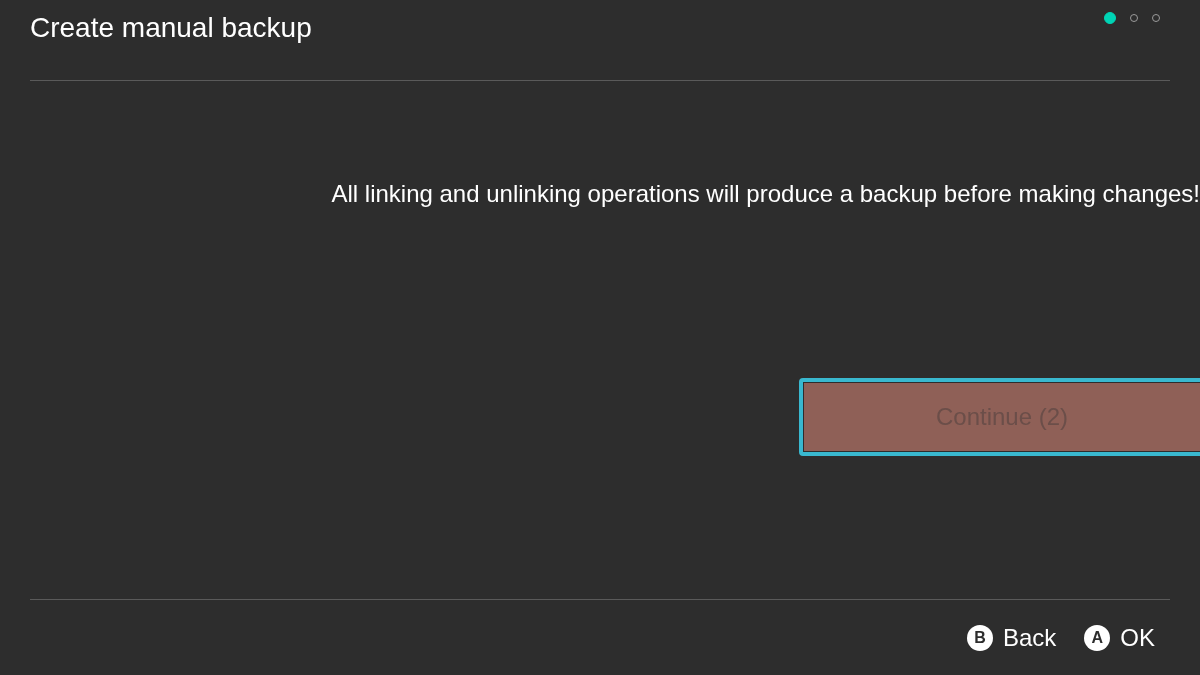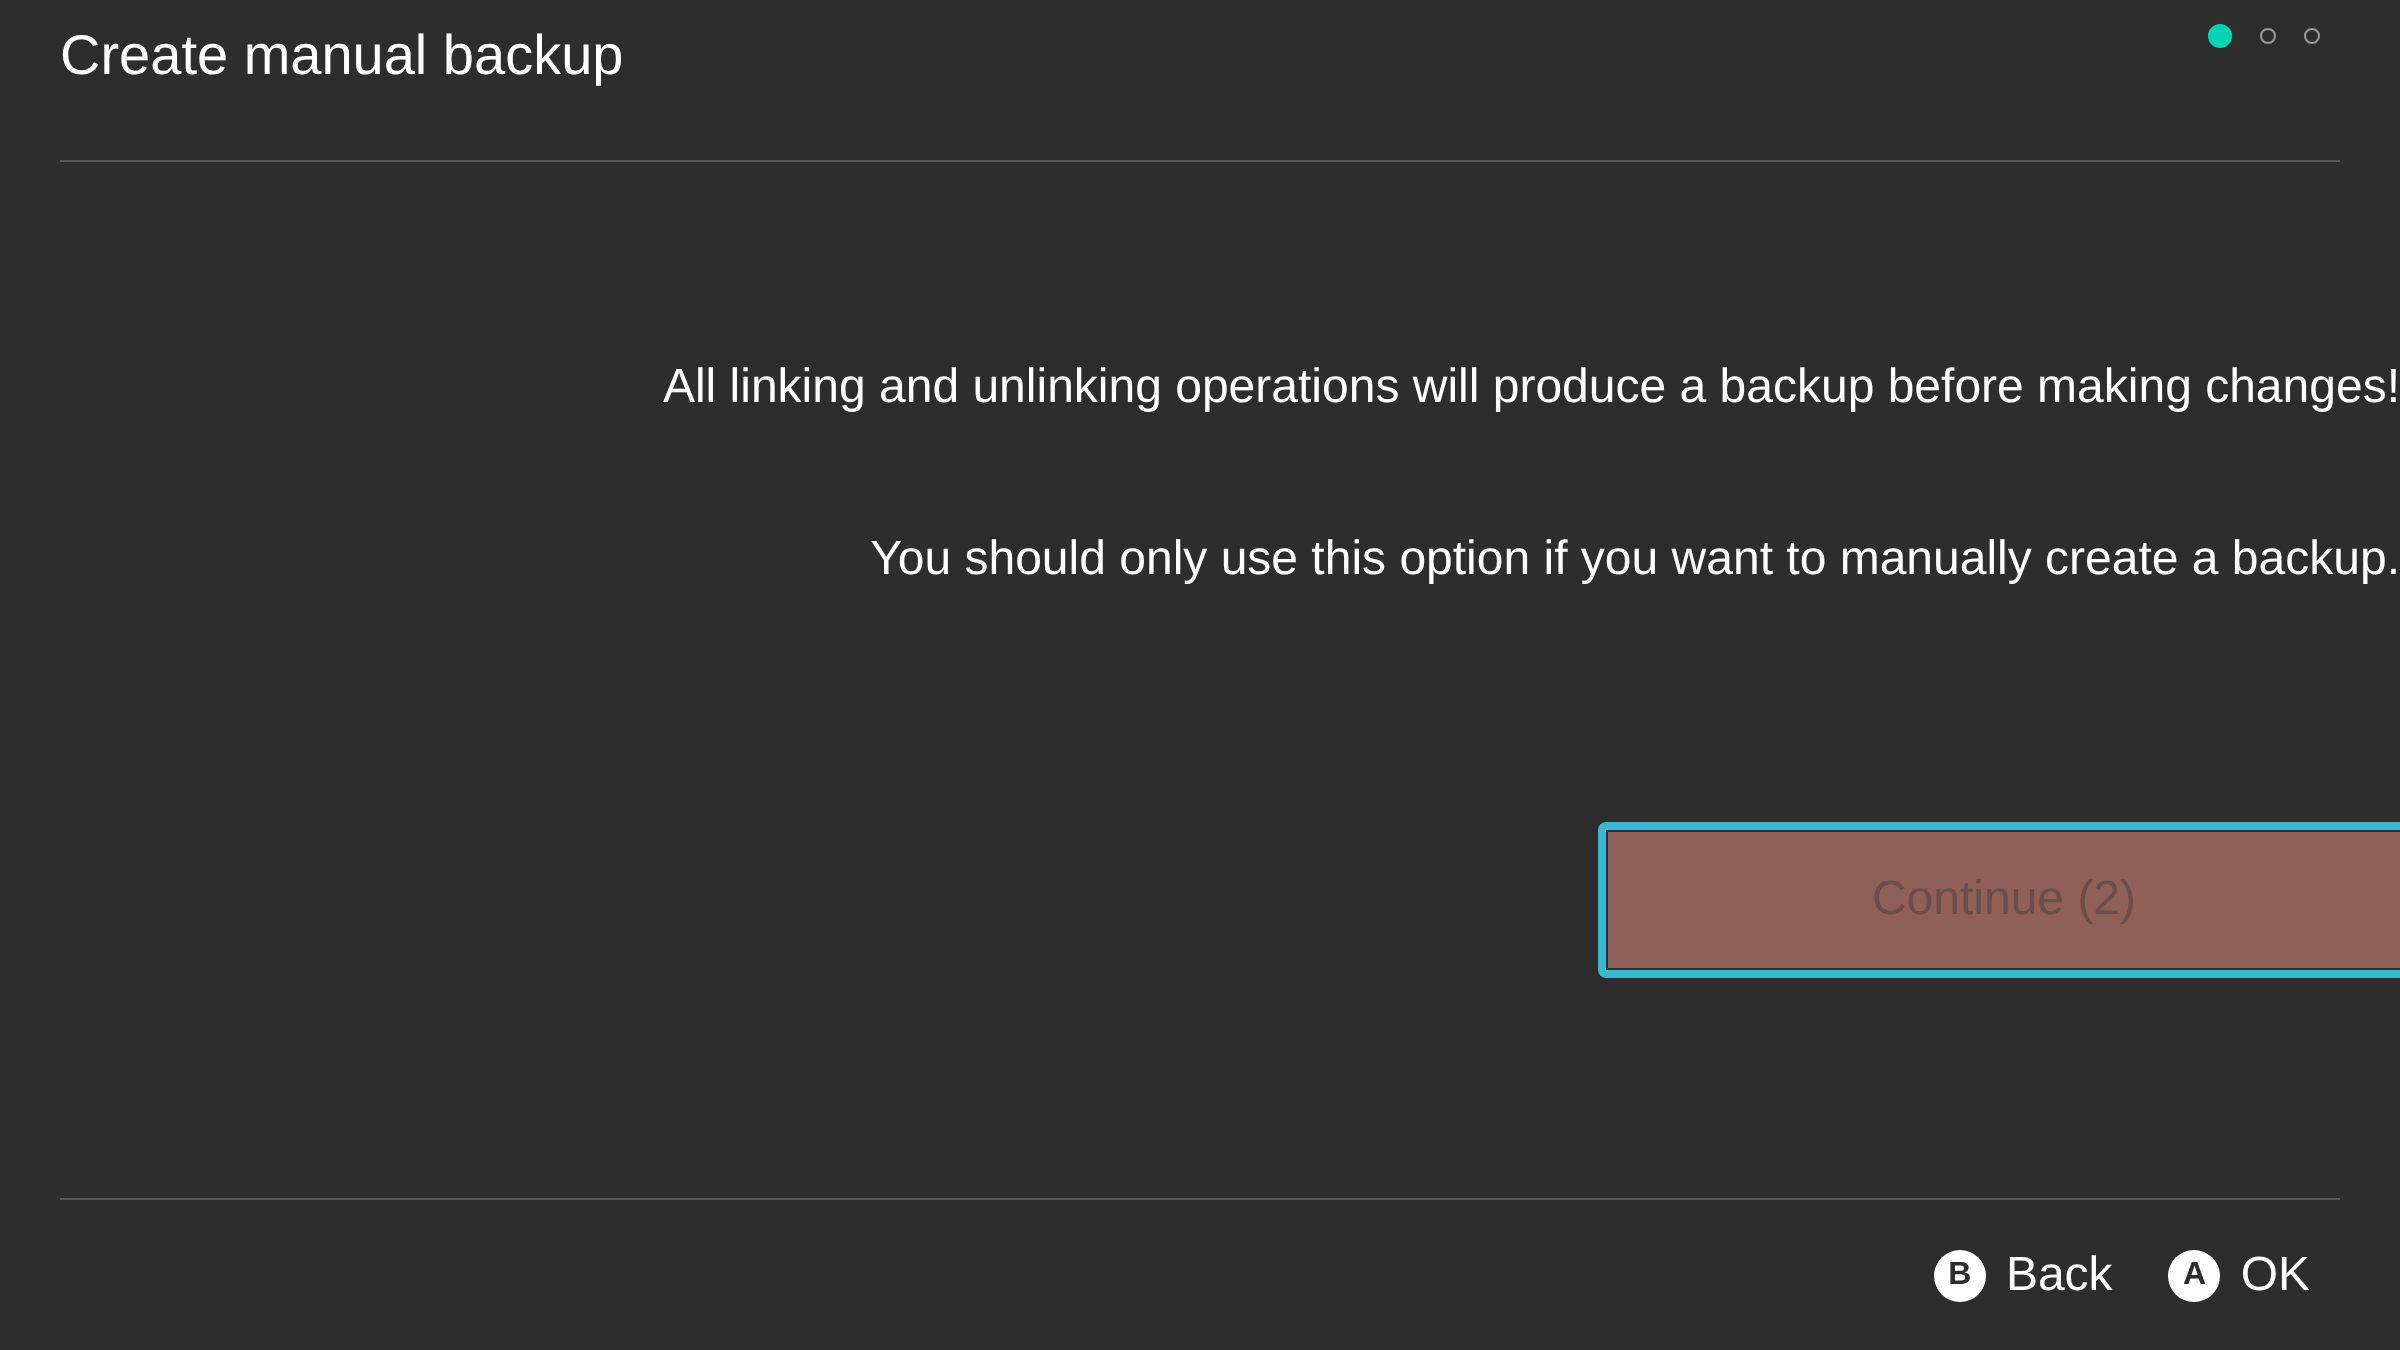--- a/index.html
+++ b/index.html
@@ -133,21 +133,20 @@
     <div class="dot active"></div>
     <div class="dot"></div>
     <div class="dot"></div>
   </div>
 </div>
 <div class="header-divider"></div>
 
 <div class="content">
   <div class="message-line">All linking and unlinking operations will produce a backup before making changes!</div>
   <div class="message-spacer"></div>
-  <div class="message-line">You should only use this option if you want to manually create a backup.</div>
   <div class="button-spacer"></div>
   <button class="continue-button">
     <span>Continue (2)</span>
     <span class="continue-button-focus"></span>
   </button>
 </div>
 
 <div class="footer-divider"></div>
 <div class="footer">
   <div class="footer-hint">

